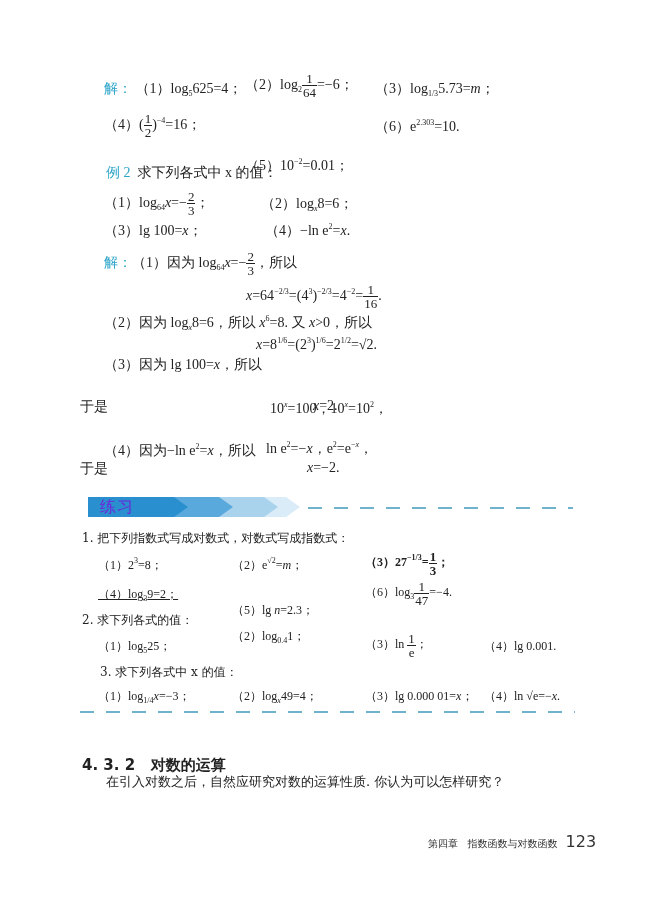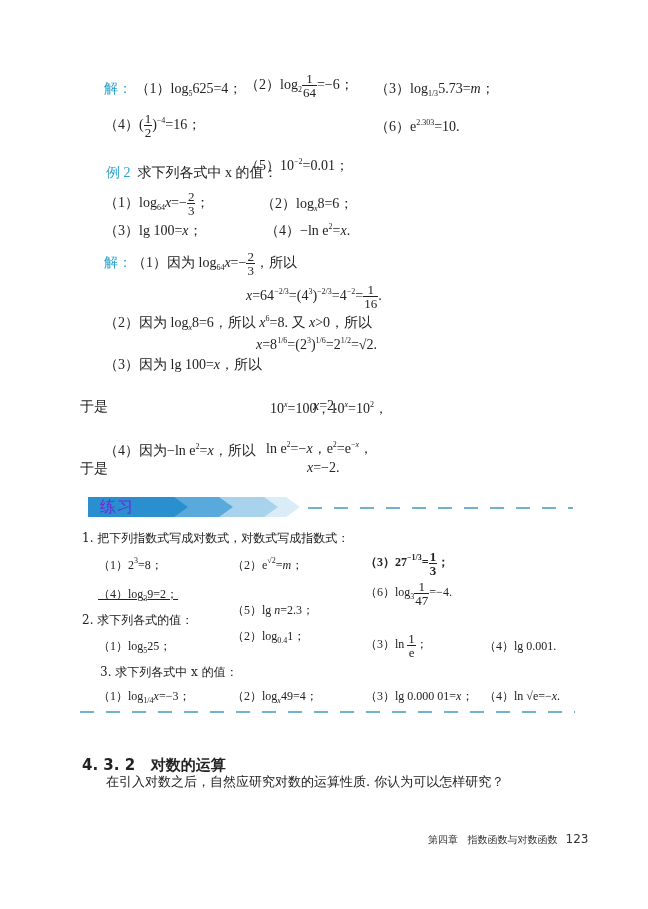--- a/index.html
+++ b/index.html
@@ -14,21 +14,21 @@
   .frac { display:inline-block; vertical-align:middle; text-align:center; font-size:13px; line-height:13px; }
   .frac span { display:block; padding:0 1px; }
   .frac span.top { border-bottom:1px solid #222; }
   .banner { position:absolute; left:88px; top:497px; height:20px; width:212px; }
   .banner .seg { position:absolute; top:0; height:20px; clip-path:polygon(0 0, calc(100% - 14px) 0, 100% 50%, calc(100% - 14px) 100%, 0 100%); }
   .banner .label { position:absolute; left:12px; top:0; line-height:20px; color:#6d28d9; font-family:"DejaVu Sans", sans-serif; font-size:16px; letter-spacing:1px; }
   .dash { position:absolute; height:2px; border-top:2px dashed #6fb2cc; }
   .dash.top { border-top-style:none; background:repeating-linear-gradient(90deg,#6fb2cc 0 14px,transparent 14px 26px); height:2px; }
   .section-title { font-family:"DejaVu Sans", sans-serif; font-weight:bold; font-size:15px; }
   .footer { font-family:"DejaVu Sans", sans-serif; font-size:10px; color:#333; }
-  .footer .pg { font-size:12px; margin-left:8px; }
+  .footer .pg { font-size:16px; margin-left:8px; }
   .small { font-size:12px; }
 </style>
 </head>
 <body>
 
 <div class="abs math" style="left:104px;top:80px;">
   <span class="blue">解</span><span class="blue">：</span>
   <span>（1）</span>log<sub>5</sub>625=4；
 </div>
 <div class="abs math" style="left:245px;top:72px;">

